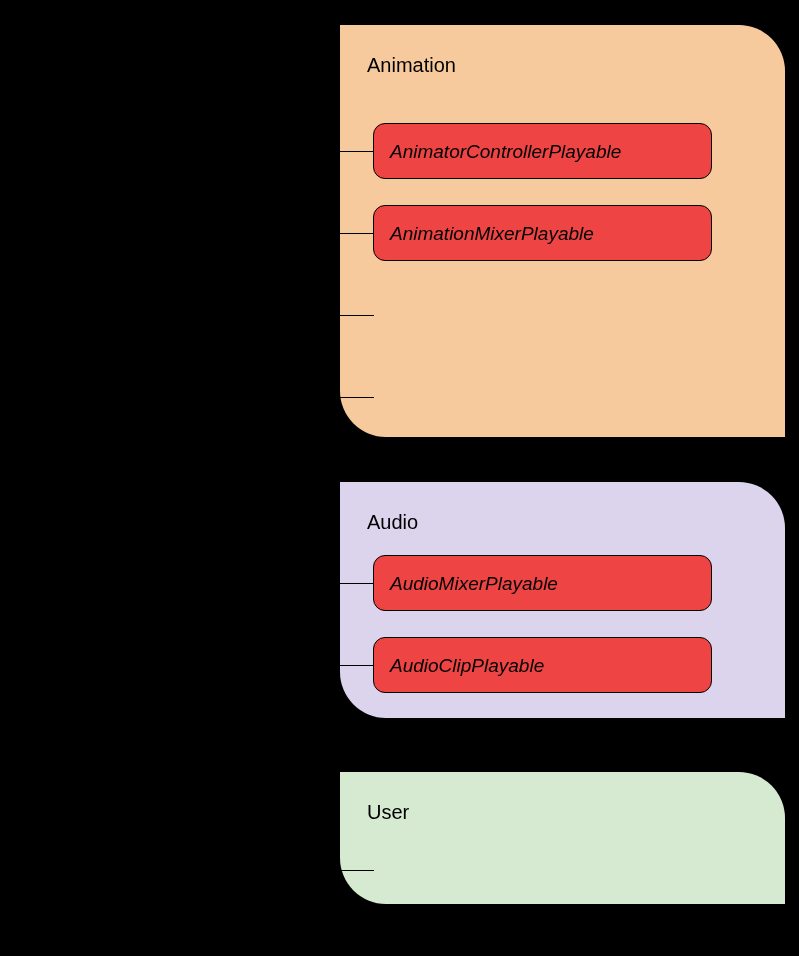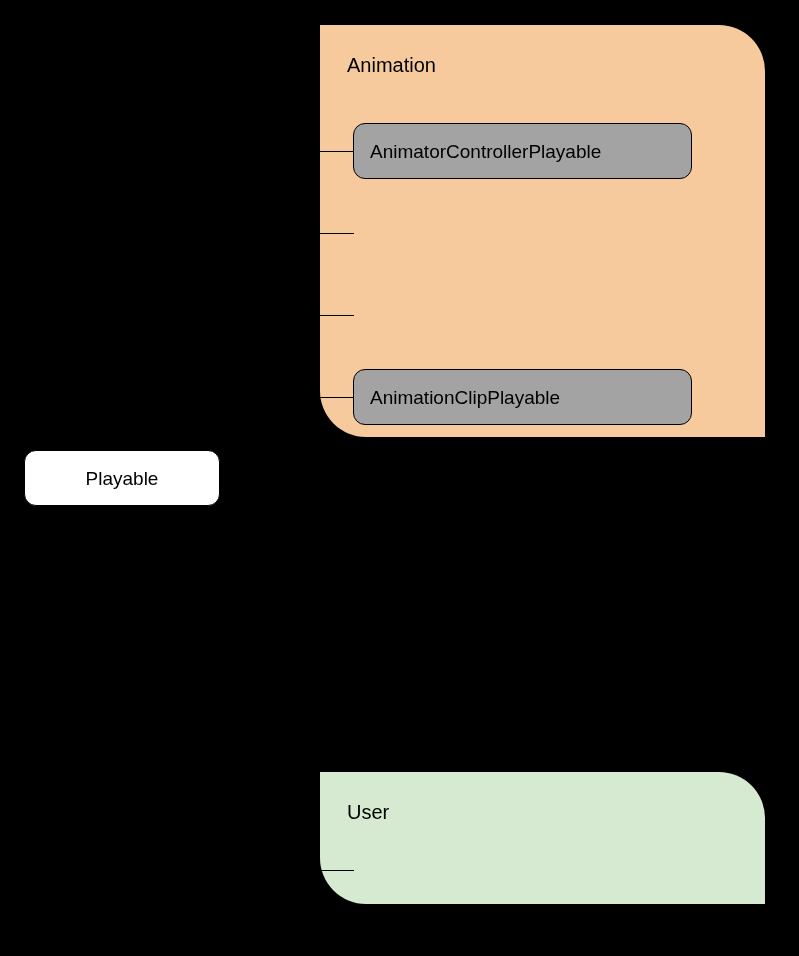--- a/index.html
+++ b/index.html
@@ -32,21 +32,21 @@
     align-items: center;
     justify-content: center;
     color: #000000;
     font-size: 19px;
     line-height: 1;
   }
 
   
   .group {
     position: absolute;
-    left: 320px;
+    left: 340px;
     width: 445px;
     box-sizing: border-box;
     border-top-right-radius: 46px;
     border-bottom-left-radius: 46px;
     border-top-left-radius: 0;
     border-bottom-right-radius: 0;
   }
   .group-animation { top: 25px;  height: 412px; background: #f7ca9e; }
   .group-audio     { top: 482px; height: 236px; background: #dcd3ec; }
   .group-user      { top: 772px; height: 132px; background: #d5ead0; }
@@ -61,68 +61,79 @@
     white-space: nowrap;
   }
 
   
   .node {
     position: absolute;
     left: 33px;           
     width: 339px;
     height: 56px;
     box-sizing: border-box;
-    background: #a3a3a3;
+    background: #ef4444;
     border: 1px solid #000000;
     border-radius: 12px;
     display: flex;
     align-items: center;
     color: #000000;
     font-size: 19px;
     line-height: 1;
     padding-left: 16px;
     white-space: nowrap;
+    font-style: italic;
   }
 
   
   .connector {
     position: absolute;
     left: 0px;
     width: 34px;          
     height: 0;
     border-top: 1px solid #000000;
   }
 </style>
 </head>
 <body>
 
 <div id="canvas">
 
-  <div class="root-node">
-    <span>Playable</span>
-  </div>
 
   <div class="group group-animation">
     <div class="group-label">Animation</div>
 
     <div class="connector" style="top:126px;"></div>
     <div class="node" style="top:98px;">
       <span>AnimatorControllerPlayable</span>
     </div>
 
     <div class="connector" style="top:208px;"></div>
+    <div class="node" style="top:180px;">
+      <span>AnimationMixerPlayable</span>
+    </div>
 
     <div class="connector" style="top:290px;"></div>
 
     <div class="connector" style="top:372px;"></div>
-    <div class="node" style="top:344px;">
-      <span>AnimationClipPlayable</span>
+  </div>
+
+  <div class="group group-audio">
+    <div class="group-label">Audio</div>
+
+    <div class="connector" style="top:101px;"></div>
+    <div class="node" style="top:73px;">
+      <span>AudioMixerPlayable</span>
+    </div>
+
+    <div class="connector" style="top:183px;"></div>
+    <div class="node" style="top:155px;">
+      <span>AudioClipPlayable</span>
     </div>
   </div>
-
 
   <div class="group group-user">
     <div class="group-label">User</div>
 
     <div class="connector" style="top:98px;"></div>
   </div>
 
 </div>
 
 </body></html>

